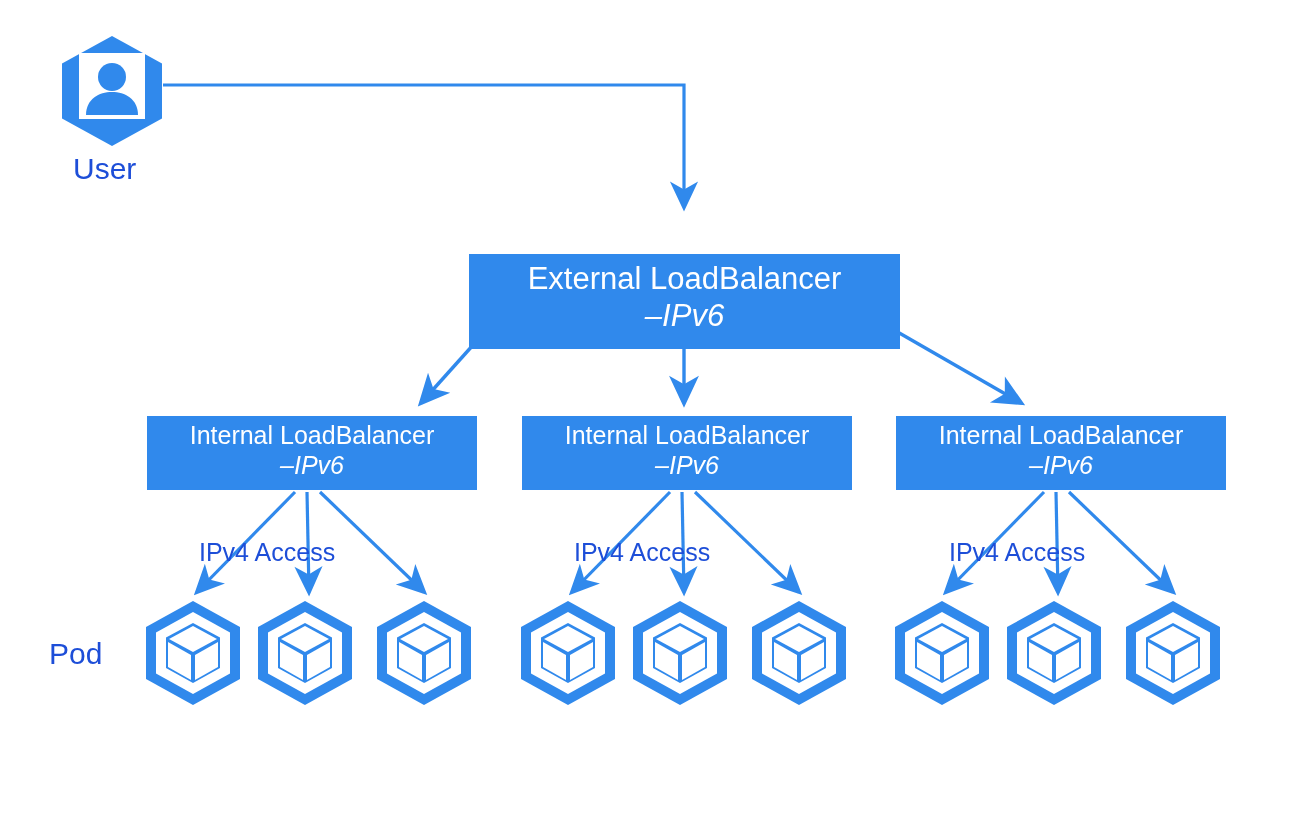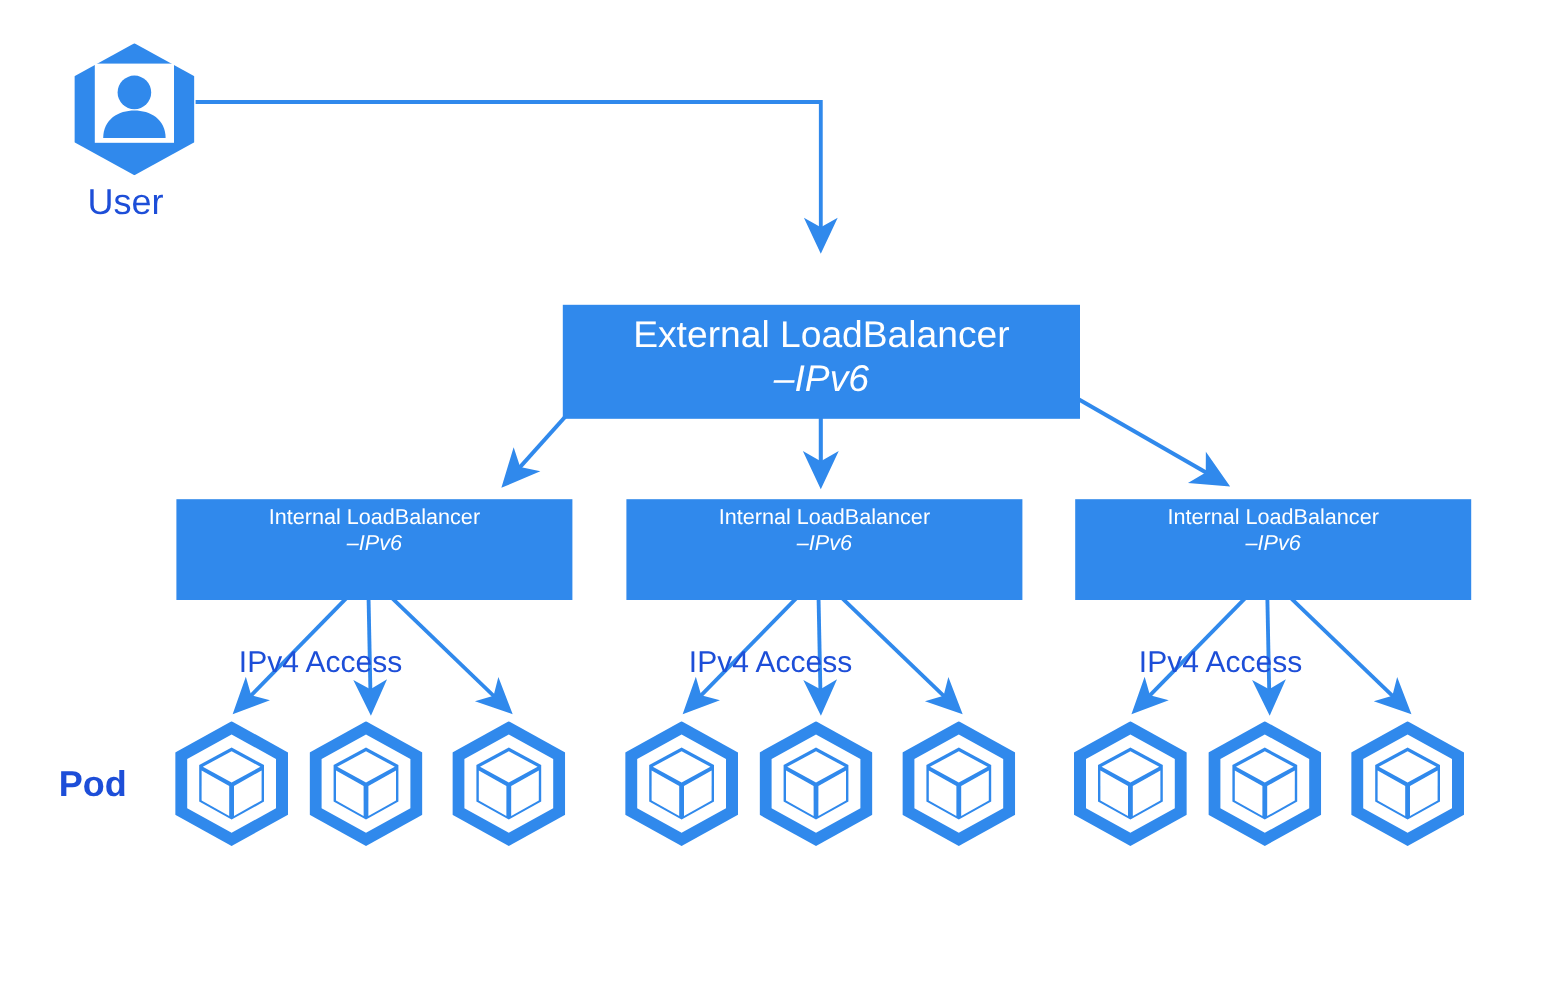--- a/index.html
+++ b/index.html
@@ -45,23 +45,23 @@
     left: 469px;
     top: 218px;
     width: 431px;
     height: 95px;
     font-size: 31px;
     padding-top: 7px;
     margin-top: 36px;
   }
   .internal-lb {
     width: 330px;
-    height: 84px;
+    height: 74px;
     top: 416px;
-    font-size: 18px;
+    font-size: 25px;
     padding-top: 5px;
   }
   #internal-lb-1 { left: 147px; }
   #internal-lb-2 { left: 522px; }
   #internal-lb-3 { left: 896px; }
 
   .hexnode {
     position: absolute;
   }
   #user-node {
@@ -83,21 +83,20 @@
   }
   #user-label {
     left: 73px;
     top: 152px;
     font-size: 30px;
   }
   #pod-label {
     left: 49px;
     top: 637px;
     font-size: 30px;
-    font-weight: bold;
   }
   .access-label {
     top: 538px;
     font-size: 25px;
   }
   #access-label-1 { left: 199px; width: 216px; }
   #access-label-2 { left: 574px; width: 216px; }
   #access-label-3 { left: 949px; width: 216px; }
 </style>
 </head>

